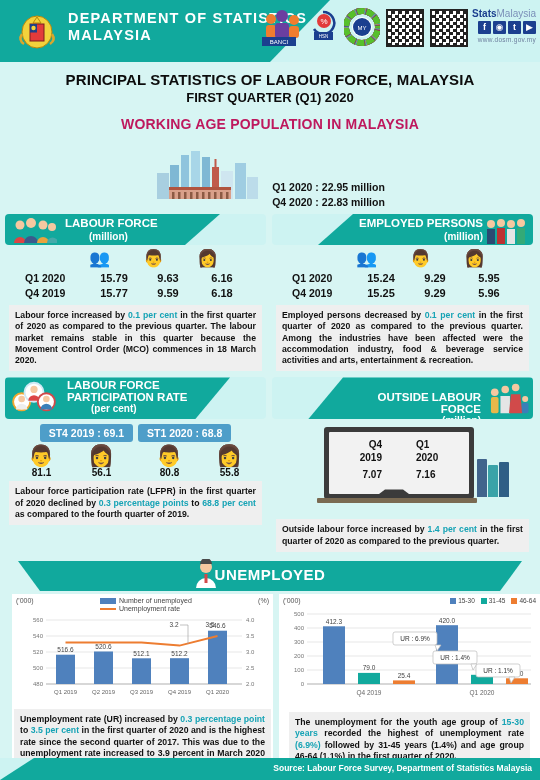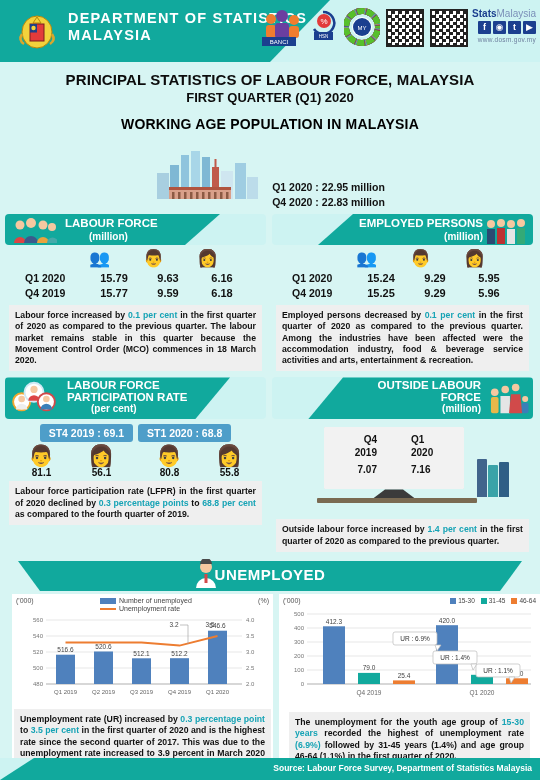--- a/index.html
+++ b/index.html
@@ -33,21 +33,21 @@
   .social i{
     width:13px;height:13px;background:#1b3f8f;color:#fff;font-style:normal;
     font-size:9px;line-height:13px;text-align:center;font-weight:bold;border-radius:1px;
   }
   .url{font-size:6.5px;color:#6d7f9e;margin-top:2px;letter-spacing:.3px;}
 
   
   .title-wrap{text-align:center;padding-top:9px;}
   .main-title{font-size:15px;font-weight:bold;color:#0c0c0c;letter-spacing:.1px;}
   .sub-title{font-size:13px;font-weight:bold;color:#0c0c0c;margin-top:2px;}
-  .wap-title{font-size:14px;font-weight:bold;color:#000000;margin-top:11px;letter-spacing:.2px;}
+  .wap-title{font-size:14px;font-weight:bold;color:#be185d;margin-top:11px;letter-spacing:.2px;}
 
   
   .wap{display:flex;justify-content:center;align-items:center;margin-top:4px;gap:12px;}
   .city{width:105px;height:52px;position:relative;}
   .wap-vals{font-size:10.5px;font-weight:bold;color:#111;line-height:15px;margin-top:44px;}
 
   
   .row{display:flex;gap:6px;padding:0 5px;margin-top:4px;}
   .panel{width:261px;position:relative;}
   .band{height:31px;position:relative;overflow:hidden;background:#cdf3f2;border-radius:4px;}
@@ -81,21 +81,21 @@
   .pill{background:#4e9ec9;color:#fff;font-size:10.5px;font-weight:bold;padding:3px 9px;border-radius:3px;}
   .ppl-row{display:flex;justify-content:center;gap:0;margin-top:3px;}
   .ppl{width:60px;text-align:center;}
   .ppl .fig{font-size:21px;line-height:22px;}
   .ppl .val{font-size:10px;font-weight:bold;color:#111;margin-top:0px;}
 
   
   .monitor-wrap{position:relative;height:96px;margin-top:4px;}
   .monitor{
     position:absolute;left:52px;top:4px;width:140px;height:62px;
-    background:#3b3b3b;border-radius:3px;
+    background:#3b3b3b;border-radius:3px;padding:5px;
   }
   .screen{width:100%;height:100%;background:#f2f2f2;border-radius:1px;position:relative;}
   .scr-txt{position:absolute;width:100%;top:6px;text-align:center;font-size:10px;font-weight:bold;color:#111;line-height:13px;}
   .scr-cols{display:flex;justify-content:center;gap:34px;}
   .mstand{position:absolute;left:101px;top:66px;width:42px;height:9px;background:#3b3b3b;
     clip-path:polygon(12px 0,30px 0,42px 9px,0 9px);}
   .mbase{position:absolute;left:45px;top:75px;width:160px;height:5px;background:#7a6a52;border-radius:1px;}
   .books{position:absolute;left:205px;top:36px;display:flex;align-items:flex-end;gap:1px;}
   .books i{display:block;width:10px;background:#4b6f96;border-radius:1px 1px 0 0;}
 
@@ -381,21 +381,21 @@
       <svg class="band-ico" viewBox="0 0 46 40" style="height:38px;top:2px;right:1px;">
         <circle cx="8" cy="14" r="4" fill="#f6c8a0"></circle>
           <rect x="4" y="19" width="8" height="17" rx="2" fill="#e8b84a"></rect>
         <circle cx="19" cy="11" r="4" fill="#f6c8a0"></circle>
           <path d="M14 18 h10 v18 h-10z" fill="#e5e5e5"></path>
         <circle cx="30" cy="9" r="4" fill="#f6c8a0"></circle>
           <path d="M25 16 l10 0 l2 20 h-14z" fill="#d14a4a"></path>
         <circle cx="40" cy="21" r="3.2" fill="#f6c8a0"></circle>
           <rect x="36.5" y="25" width="7" height="11" rx="2" fill="#3a7fb8"></rect>
       </svg>
-      <div class="band-label" style="right:52px;top:2px;line-height:12px;text-align:right;">
+      <div class="band-label" style="right:52px;top:14px;line-height:12px;text-align:right;">
         <div>OUTSIDE LABOUR</div>
         <div>FORCE</div>
         <div class="sm">(million)</div>
       </div>
     </div>
 
     <div class="monitor-wrap">
       <div class="monitor">
         <div class="screen">
           <div class="scr-txt">

